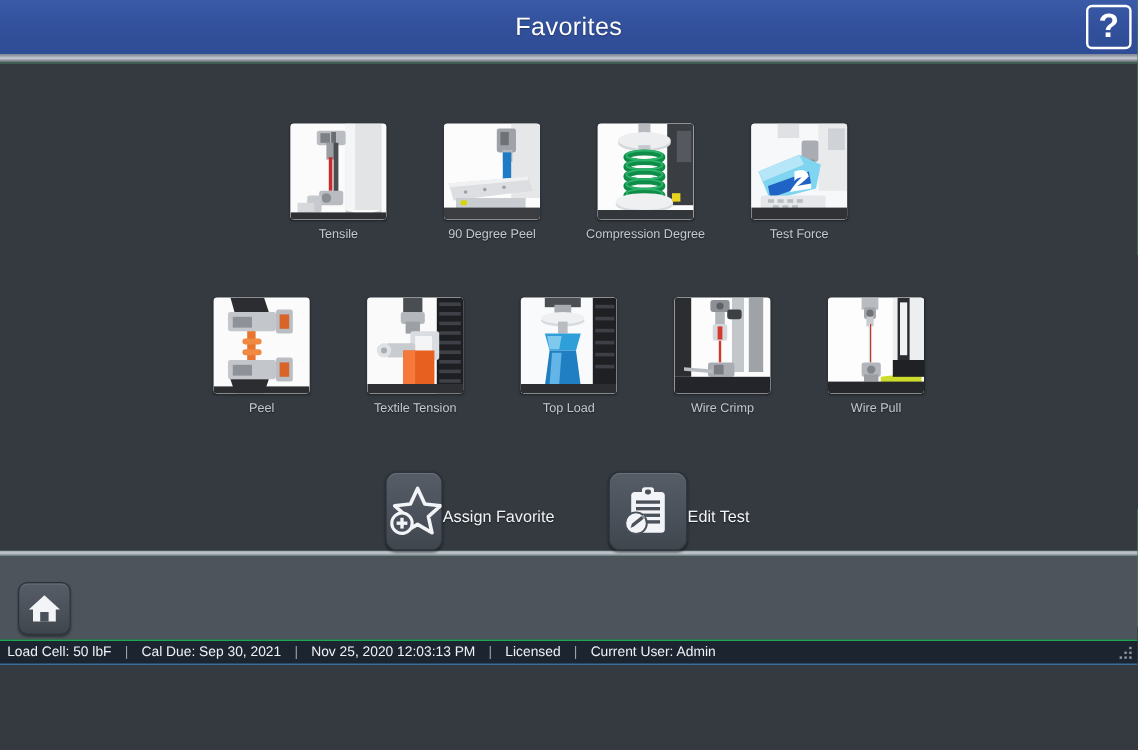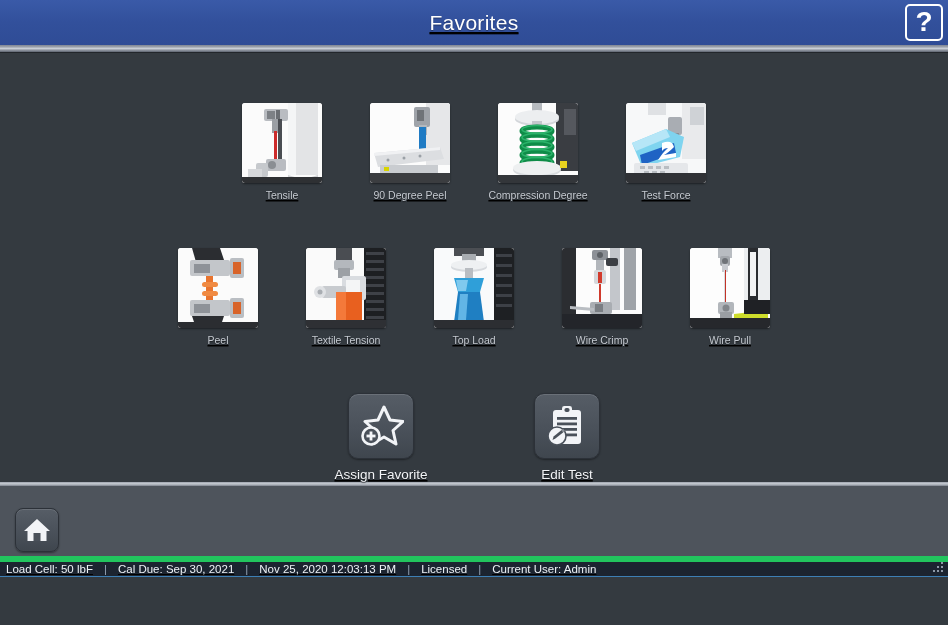--- a/index.html
+++ b/index.html
@@ -13,21 +13,20 @@
     font-family: "Liberation Sans", sans-serif;
   }
 
   #app {
     position: relative;
     width: 948px;
     height: 522px;
     display: flex;
     flex-direction: column;
     background: #86efac;
-    text-decoration: underline;
   }
 
   
   .titlebar {
     position: relative;
     height: 45px;
     flex: 0 0 45px;
     background: linear-gradient(180deg, #3a5aa8 0%, #32509b 50%, #2f4c96 100%);
     display: flex;
     align-items: center;
@@ -107,21 +106,21 @@
     color: #c4c9d0;
     text-align: center;
     white-space: nowrap;
     text-shadow: 0 1px 1px rgba(0,0,0,0.5);
   }
 
   
   .action-tile {
     width: 120px;
     display: flex;
-    flex-direction: column;
+    flex-direction: row;
     align-items: center;
     cursor: pointer;
   }
   .action-icon {
     width: 66px;
     height: 66px;
     border-radius: 10px;
     background: linear-gradient(180deg, #565d66 0%, #4a515a 55%, #3f464e 100%);
     border: 1px solid #2c3138;
     display: flex;
@@ -175,21 +174,21 @@
     font-size: 12.5px;
     color: #f2f4f7;
     text-shadow: 0 1px 1px rgba(0,0,0,0.6);
   }
 
   
   .statusbar {
     flex: 0 0 21px;
     height: 21px;
     background: #1c2430;
-    border-top: 6px solid #22c55e;
+    border-top: 1px solid #22c55e;
     border-bottom: 1px solid #3d7fb5;
     display: flex;
     align-items: center;
     padding-left: 6px;
     position: relative;
     text-align: right;
   }
   .status-item {
     color: #eef2f6;
     font-size: 11.5px;

